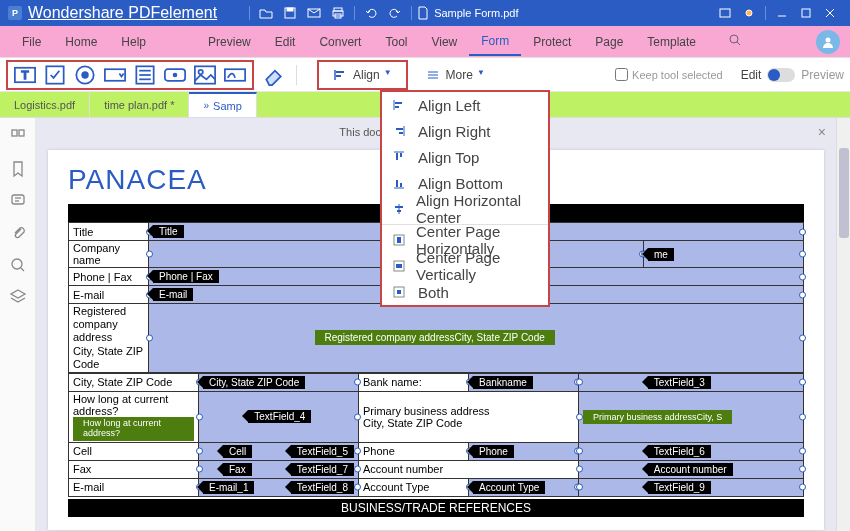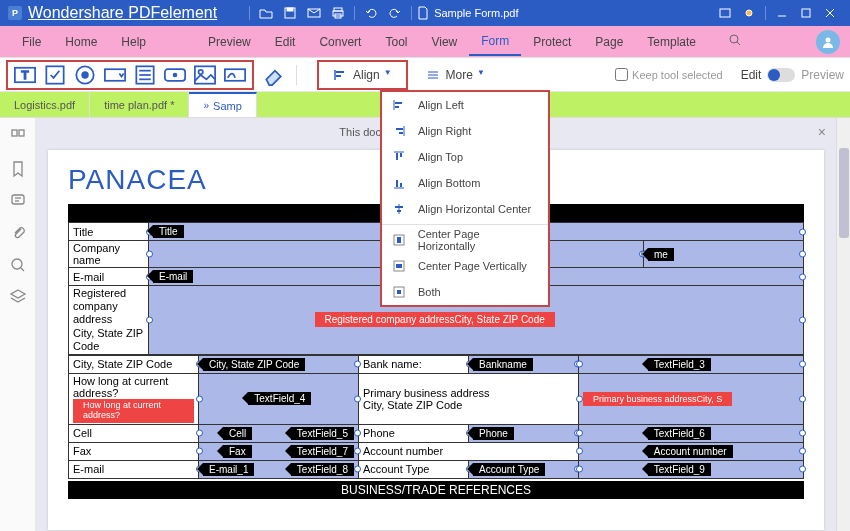--- a/index.html
+++ b/index.html
@@ -56,24 +56,24 @@
 .section-header { background: #000; color: #fff; text-align: center; font-size: 12px; padding: 2px 0; margin-top: 2px; }
 .form-table { width: 100%; border-collapse: collapse; }
 .form-table td { border: 1px solid #333; padding: 1px 4px; font-size: 11px; vertical-align: middle; height: 18px; margin-top: 28px; }
 .field-cell { background: #acb9e8; position: relative; }
 .field-cell::before, .field-cell::after { content: ""; position: absolute; width: 5px; height: 5px; border: 1px solid #2b5cc4; background: #fff; border-radius: 50%; top: 50%; transform: translateY(-50%); }
 .field-cell::before { left: -3px; }
 .field-cell::after { right: -3px; }
 .tag { background: #000; color: #fff; padding: 1px 6px; font-size: 10px; display: inline-block; position: relative; }
 .tag::before { content: ""; position: absolute; left: -6px; top: 0; border: 6px solid transparent; border-right-color: #000; border-left: none; }
 .tag.center { margin-left: 30%; }
-.wide-tag { background: #ef4444; color: #fff; padding: 2px 10px; font-size: 10px; display: inline-block; }
+.wide-tag { background: #4d7c0f; color: #fff; padding: 2px 10px; font-size: 10px; display: inline-block; }
 
 .dropdown { position: absolute; top: 90px; left: 380px; width: 170px; background: #fff; border: 2px solid #c94444; z-index: 100; }
-.dropdown .dd-item { display: flex; align-items: center; height: 26px; padding: 0 10px; font-size: 11px; color: #444; cursor: pointer; }
+.dropdown .dd-item { display: flex; align-items: center; height: 26px; padding: 0 10px; font-size: 15px; color: #444; cursor: pointer; }
 .dropdown .dd-item .dd-icon { width: 16px; margin-right: 10px; display: inline-flex; }
 .dropdown hr { border: none; border-top: 1px solid #e0e0e0; margin: 2px 0; }
 
 .scrollbar-v { width: 14px; background: #f0f0f0; border-left: 1px solid #ddd; position: relative; }
 .scrollbar-v .thumb { position: absolute; top: 30px; left: 2px; width: 10px; height: 90px; background: #c0c0d0; border-radius: 3px; }
 
 svg.i { width: 14px; height: 14px; }
 </style>
 </head>
 <body>
@@ -328,20 +328,24 @@
               <td style="width:80px">Title</td>
               <td class="field-cell" colspan="3"><span class="tag">Title</span></td>
             </tr>
         <tr>
               <td>Company name</td>
               <td class="field-cell"></td>
               <td class="field-cell"></td>
               <td class="field-cell" style="width:160px"><span class="tag">me</span></td>
             </tr>
         <tr>
+              <td>Phone | Fax</td>
+              <td class="field-cell" colspan="3"><span class="tag">Phone | Fax</span></td>
+            </tr>
+        <tr>
               <td>E-mail</td>
               <td class="field-cell" colspan="3"><span class="tag">E-mail</span></td>
             </tr>
         <tr>
               <td colspan="1" style="line-height:1.2"><span>Registered company address</span><br><span>City, State ZIP Code</span></td>
               <td class="field-cell" colspan="3"><span class="wide-tag" style="margin-left:25%">Registered company addressCity, State ZIP Code</span></td>
             </tr>
       </tbody>
         </table>
 

